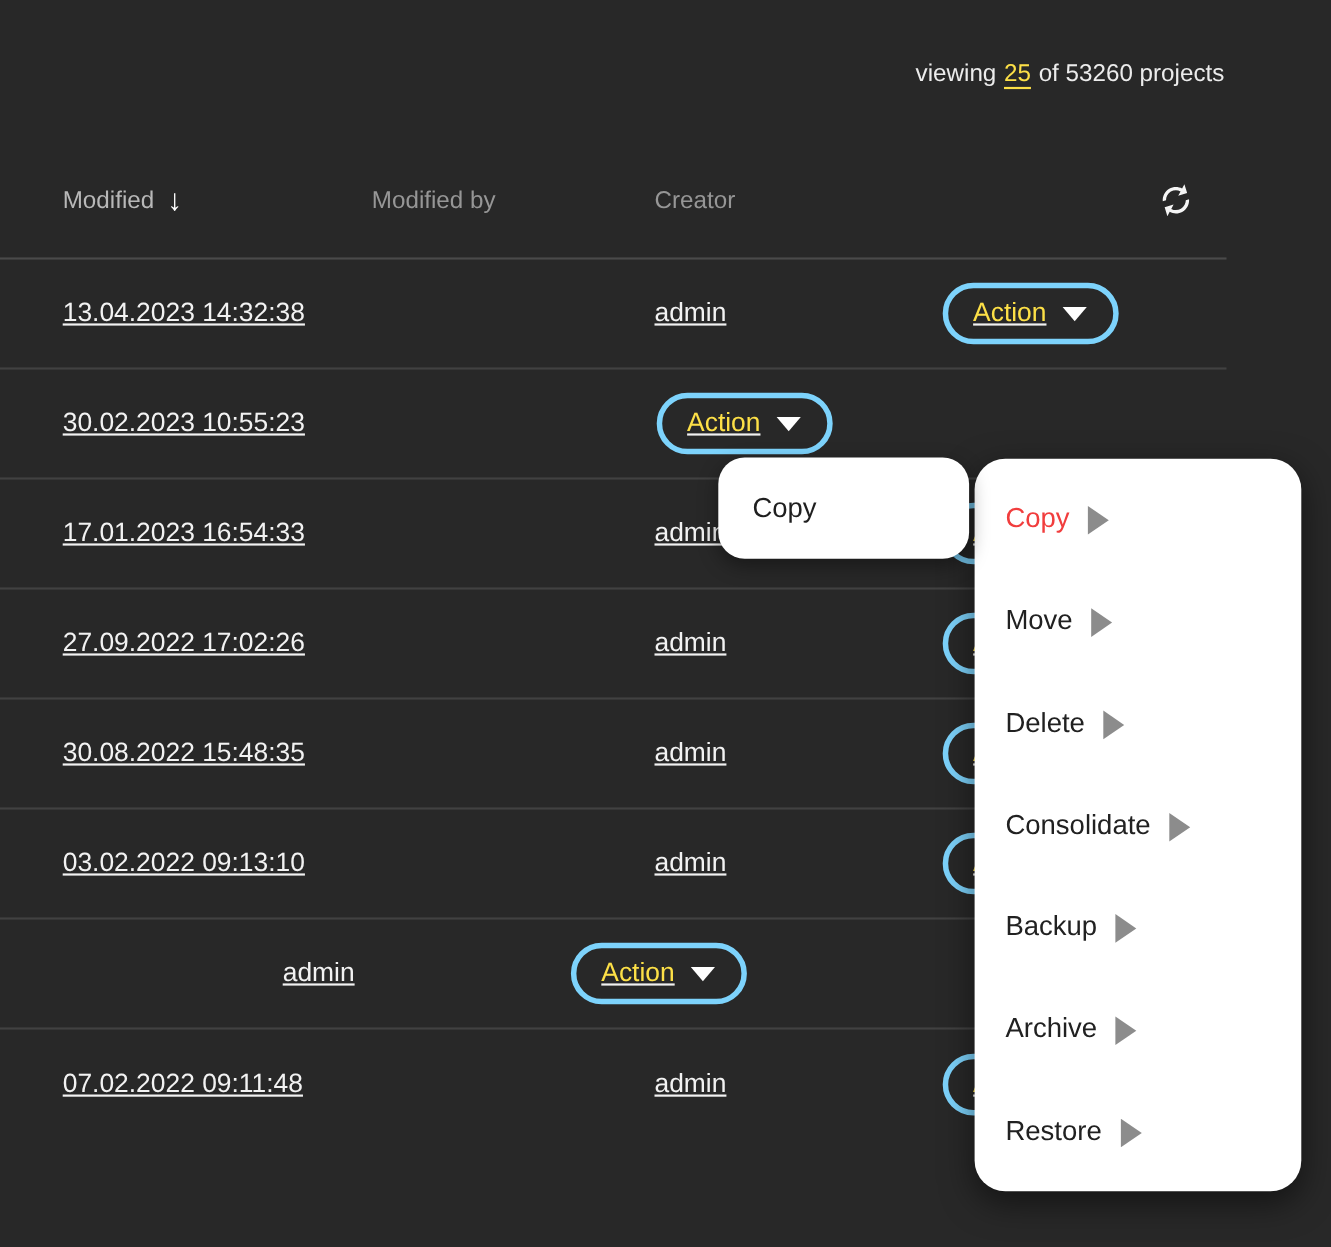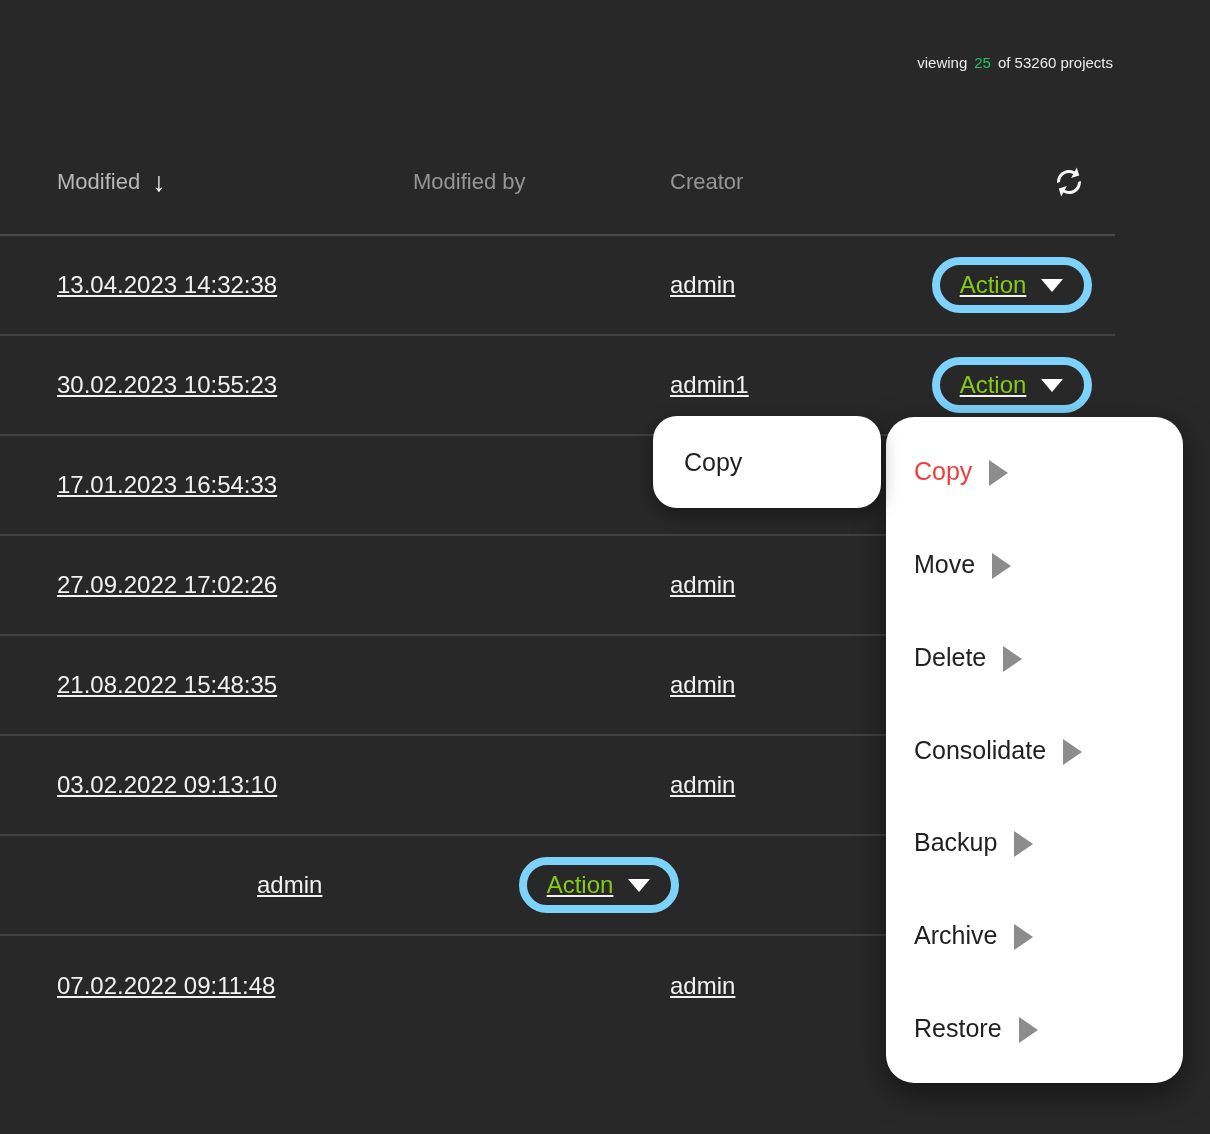--- a/index.html
+++ b/index.html
@@ -8,40 +8,41 @@
     position:relative;
     background:#282828;
     overflow:hidden;
     font-family:"Liberation Sans", sans-serif;
     color:#f2f2f2;
   }
 
   
   .status-line {
     position:absolute; top:54px; right:97px;
-    font-size:15px; color:#ececec;
+    font-size:22px; color:#ececec;
     display:inline-flex; gap:7px; align-items:flex-end;
     white-space:nowrap;
   }
   .status-count {
-    color:#22c55e;
+    color:#fde047;
+    text-decoration:underline;
     text-decoration-thickness:2px;
     text-underline-offset:5px;
   }
 
   
   .table { position:absolute; left:0; top:130px; width:1115px; }
   .header-row {
     position:relative;
     display:flex; align-items:center;
     height:106px;
     border-bottom:2px solid #4a4a4a;
     color:#969696; font-size:22px;
   }
-  .col-modified    { width:413px; padding-left:57px; }
+  .col-modified    { width:338px; padding-left:57px; }
   .col-modified-by { width:257px; }
   .col-creator     { width:260px; }
   .col-action      { width:185px; display:flex; justify-content:center; padding-right:22px; }
   .hcell { display:flex; align-items:center; gap:12px; cursor:pointer; }
   .hcell.col-modified { color:#b8b8b8; }
   .sort-arrow { color:#ffffff; font-size:27px; line-height:1; }
   .refresh-btn {
     position:absolute; right:27px; top:50%; transform:translateY(-50%);
     background:none; border:none; cursor:pointer; padding:0;
     width:38px; height:38px; display:flex; align-items:center; justify-content:center;
@@ -53,22 +54,22 @@
     height:100px;
     border-bottom:2px solid #414141;
     font-size:24px; color:#f2f2f2;text-decoration:underline;
   }
   .row:last-child { border-bottom:none; }
 
   .action-btn {
     display:flex; align-items:center; justify-content:center; gap:15px;
     width:160px; height:56px;
     background:transparent;
-    border:8px solid #7dd3fc; border-radius:28px;
-    color:#84cc16; font-size:24px; font-family:inherit;
+    border:5px solid #7dd3fc; border-radius:28px;
+    color:#fde047; font-size:24px; font-family:inherit;
     cursor:pointer;
   }
   .caret-down {
     width:0; height:0;
     border-left:11px solid transparent;
     border-right:11px solid transparent;
     border-top:13px solid #ffffff;
   }
 
   
@@ -145,21 +146,20 @@
       <button class="action-btn">
         <span>Action</span>
         <span class="caret-down"></span>
       </button>
     </div>
   </div>
 
   <div class="row">
     <div class="cell col-modified">30.02.2023 10:55:23</div>
     <div class="cell col-modified-by"></div>
-    <div class="cell col-creator">admin1</div>
     <div class="cell col-action">
       <button class="action-btn">
         <span>Action</span>
         <span class="caret-down"></span>
       </button>
     </div>
   </div>
 
 
   <div class="row">
@@ -180,21 +180,21 @@
     <div class="cell col-creator">admin</div>
     <div class="cell col-action">
       <button class="action-btn">
         <span>Action</span>
         <span class="caret-down"></span>
       </button>
     </div>
   </div>
 
   <div class="row">
-    <div class="cell col-modified">21.08.2022 15:48:35</div>
+    <div class="cell col-modified">30.08.2022 15:48:35</div>
     <div class="cell col-modified-by"></div>
     <div class="cell col-creator">admin</div>
     <div class="cell col-action">
       <button class="action-btn">
         <span>Action</span>
         <span class="caret-down"></span>
       </button>
     </div>
   </div>
 

